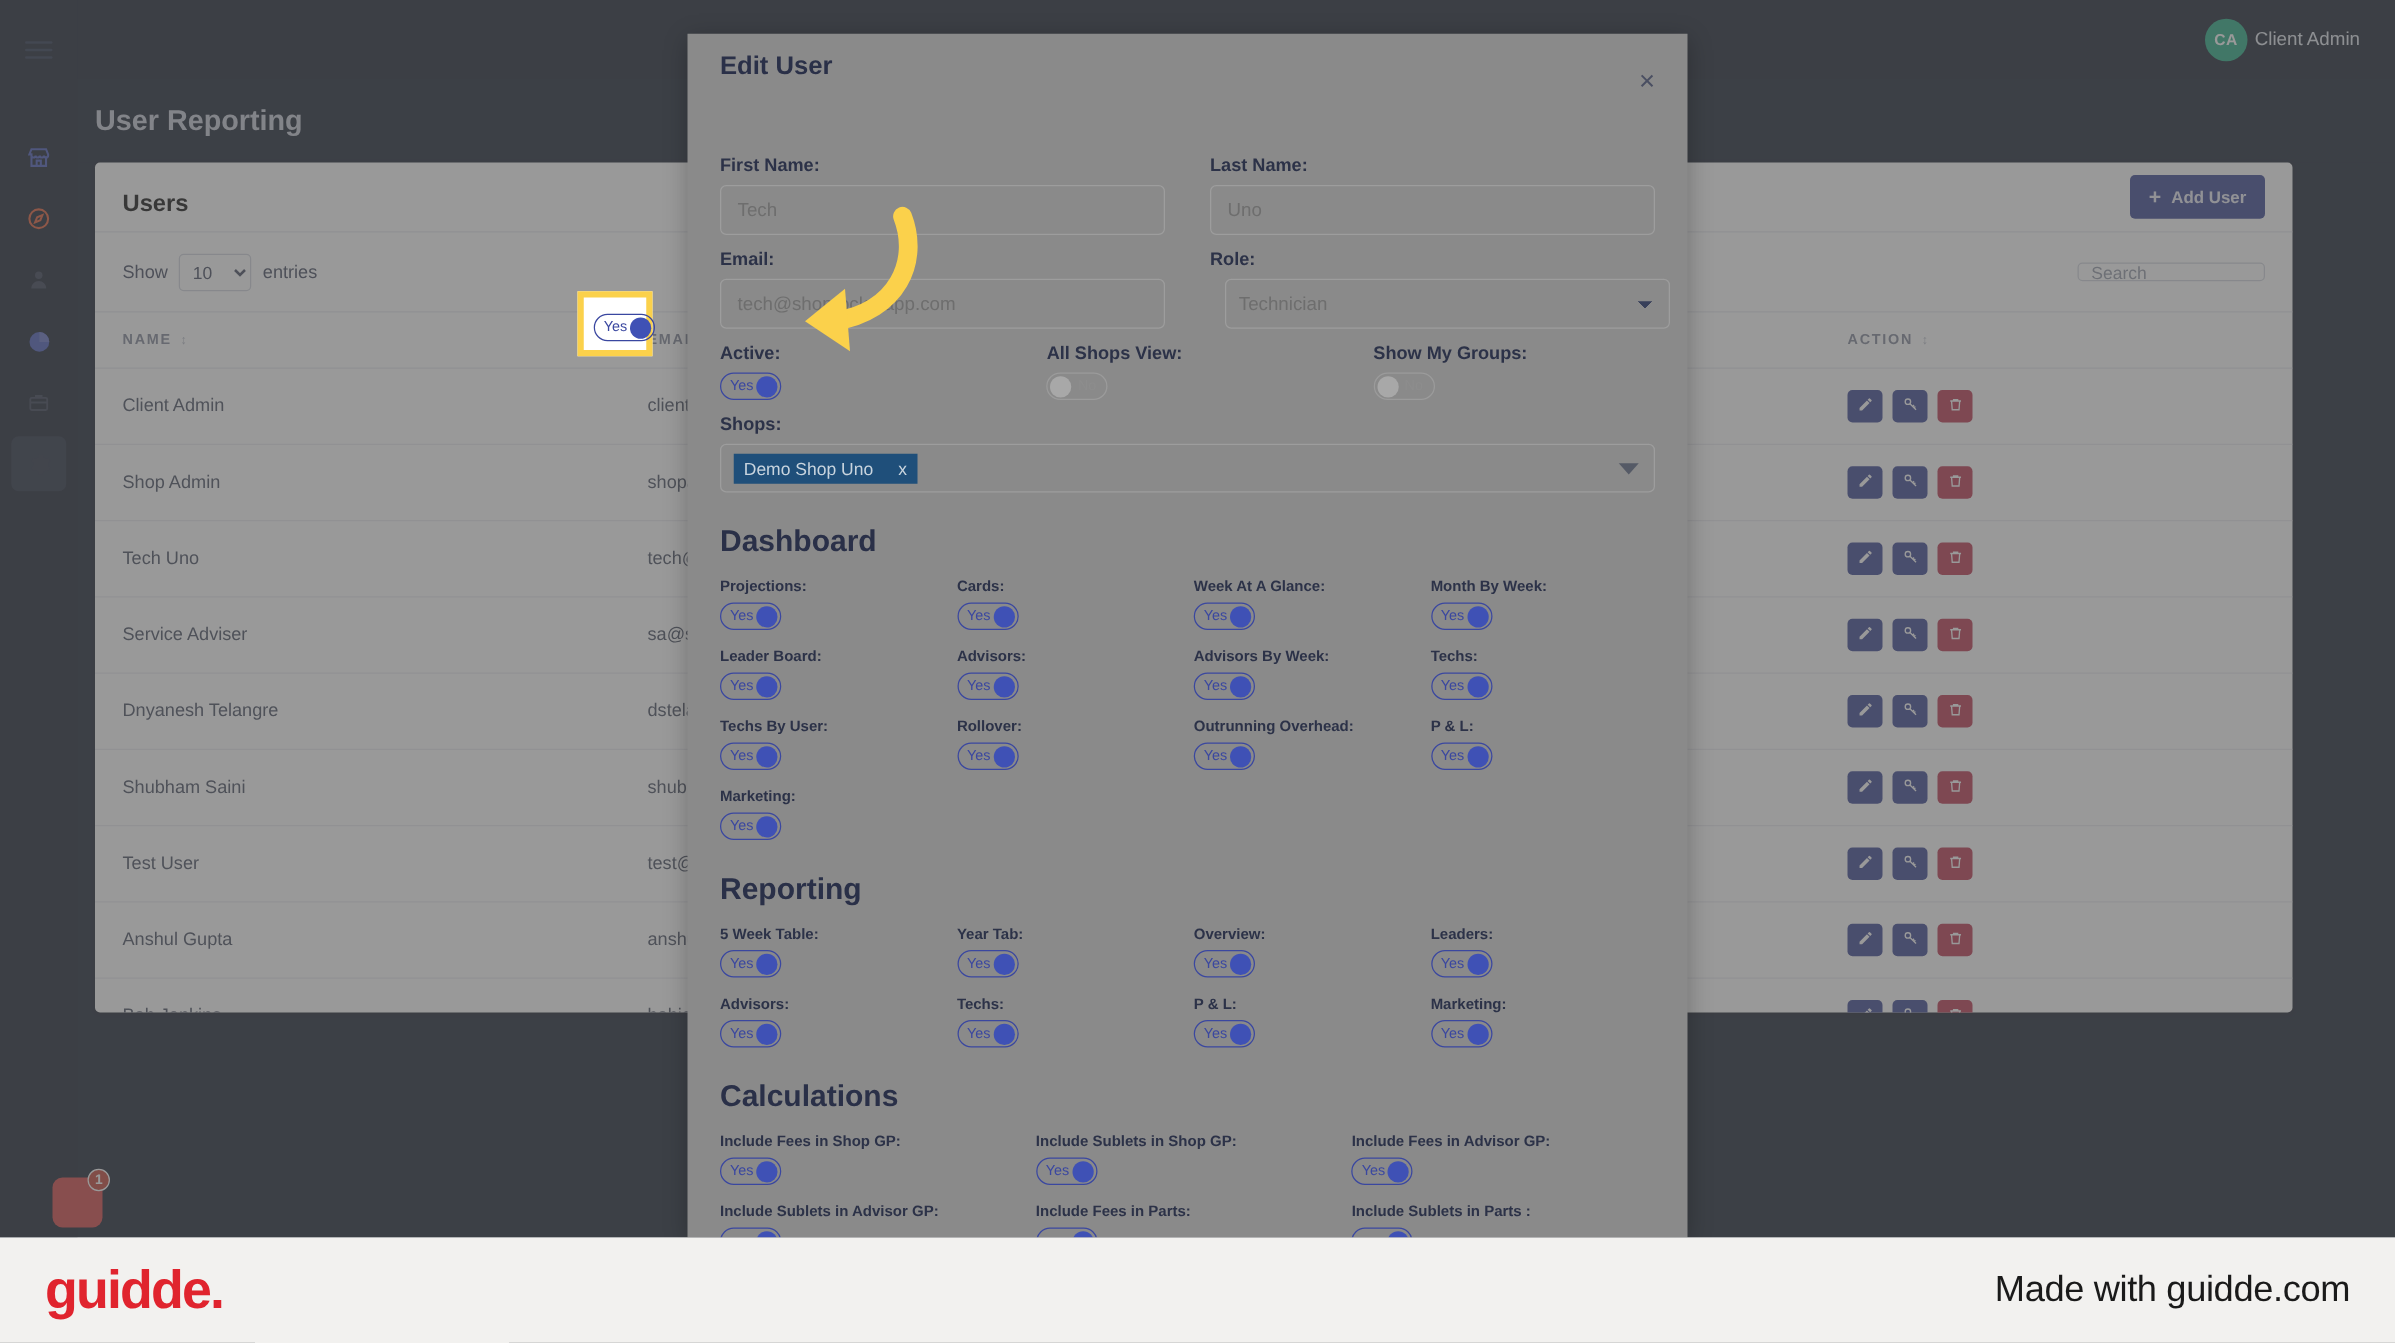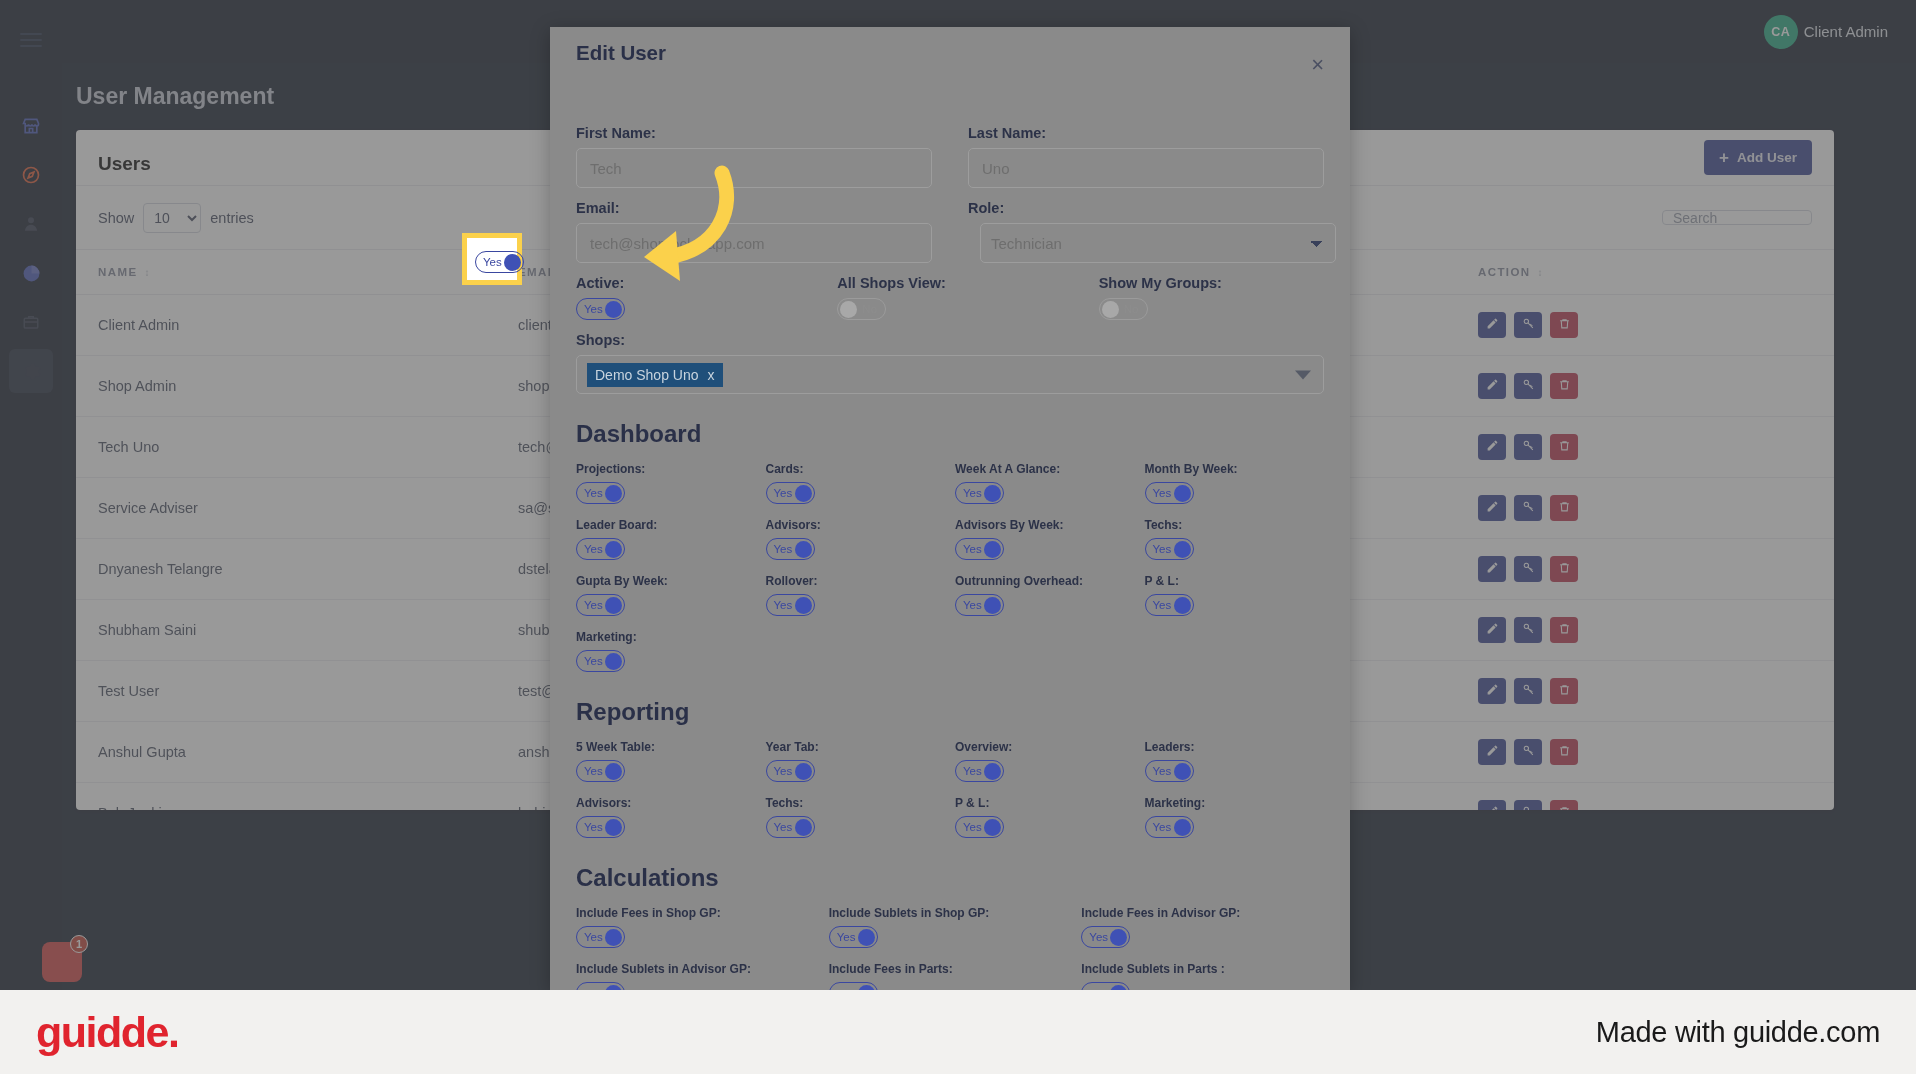--- a/index.html
+++ b/index.html
@@ -169,21 +169,21 @@
   .toggle.off .tlabel { color: #8d8d8d; margin-left: 24px; }
   .toggle.off .knob { left: 2px; right: auto; background: #a8a8a8; }
 
   
   #shops-select {
     width: 100%; min-height: 39px; border: 1px solid #9d9d9d; border-radius: 5px;
     display: flex; align-items: center; padding: 0 10px; position: relative;
   }
   #shop-tag {
     background: #1f4f7a; color: #c8d4de; font-size: 14px; padding: 4px 8px;
-    display: inline-flex; gap: 9px; align-items: center;
+    display: inline-flex; gap: 20px; align-items: center;
   }
   #shop-tag .x { font-size: 14px; }
   #shops-caret {
     position: absolute; right: 12px; top: 50%; transform: translateY(-50%);
     width: 0; height: 0; border-left: 8px solid transparent; border-right: 8px solid transparent;
     border-top: 9px solid #555a66;
   }
 
   
   .section-title { font-size: 24px; color: #2a3048; font-weight: 600; margin: 26px 0 14px 0; }
@@ -261,21 +261,21 @@
   </div>
 
   <div id="topbar">
     <div id="user-chip">
       <div id="avatar">CA</div>
       <span id="user-name">Client Admin</span>
     </div>
   </div>
 
   <div id="page-header">
-    <h1 id="page-title">User Management</h1>
+    <h1 id="page-title">User Reporting</h1>
   </div>
 
   <div id="users-card">
     <div id="card-head">
       <span id="card-title">Users</span>
       <button id="add-user-btn">
         <span class="plus">+</span>
         <span>Add User</span>
       </button>
     </div>
@@ -627,21 +627,21 @@
               <span class="knob"></span>
             </div></div>
           <div class="gitem"><span class="glabel">Advisors By Week:</span><div class="toggle">
               <span class="tlabel">Yes</span>
               <span class="knob"></span>
             </div></div>
           <div class="gitem"><span class="glabel">Techs:</span><div class="toggle">
               <span class="tlabel">Yes</span>
               <span class="knob"></span>
             </div></div>
-          <div class="gitem"><span class="glabel">Gupta By Week:</span><div class="toggle">
+          <div class="gitem"><span class="glabel">Techs By User:</span><div class="toggle">
               <span class="tlabel">Yes</span>
               <span class="knob"></span>
             </div></div>
           <div class="gitem"><span class="glabel">Rollover:</span><div class="toggle">
               <span class="tlabel">Yes</span>
               <span class="knob"></span>
             </div></div>
           <div class="gitem"><span class="glabel">Outrunning Overhead:</span><div class="toggle">
               <span class="tlabel">Yes</span>
               <span class="knob"></span>

